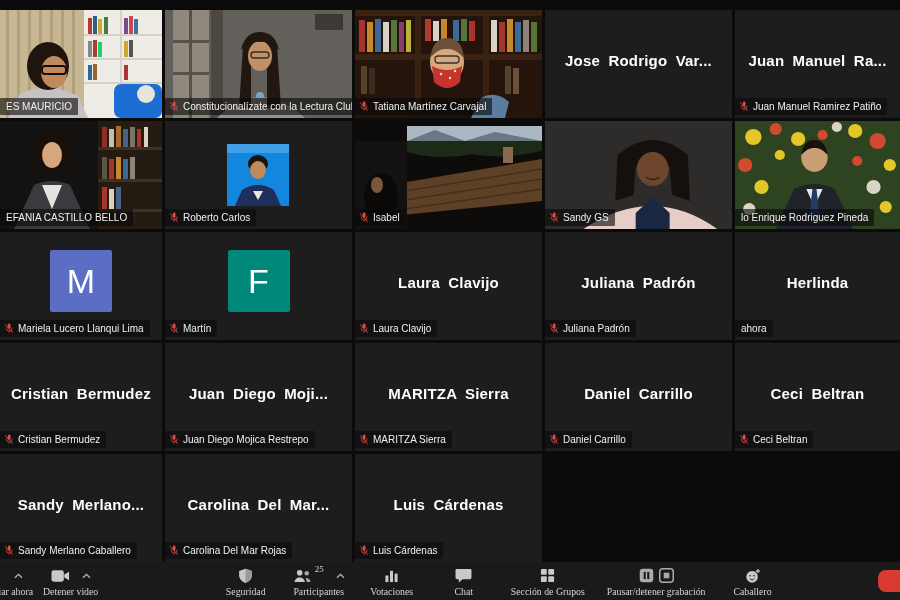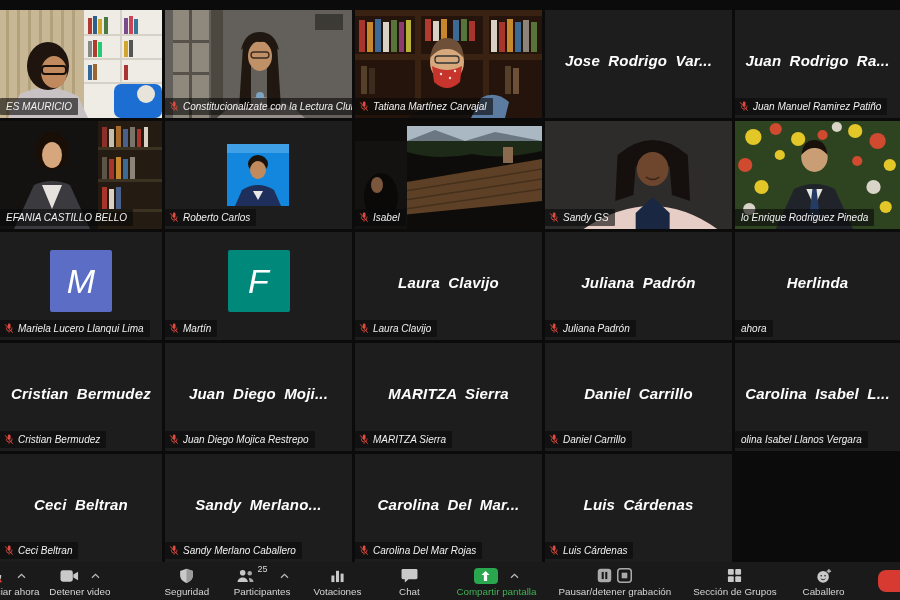--- a/index.html
+++ b/index.html
@@ -6,21 +6,21 @@
   body{
     width:900px;height:600px;position:relative;overflow:hidden;
     background:#0b0b0b;font-family:"Liberation Sans",sans-serif;
     -webkit-font-smoothing:antialiased;
   }
   .grid{
     position:absolute;top:10px;left:0;width:900px;
     display:grid;grid-template-columns:162px 187px 187px 187px 165px;
     grid-auto-rows:108px;gap:3px;
   }
-  .tile{position:relative;background:#1d1d1d;overflow:hidden;font-style:italic;}
+  .tile{position:relative;background:#1d1d1d;overflow:hidden;}
   .tile.active{outline:2px solid #c6da3a;outline-offset:-2px;}
   .scene{position:absolute;inset:0;width:100%;height:100%;display:block;}
   .cname{
     position:absolute;inset:0;display:flex;align-items:center;justify-content:center;
     color:#fdfdfd;font-weight:700;font-size:15px;word-spacing:4px;letter-spacing:.2px;
     padding-bottom:8px;text-align:center;white-space:nowrap;
   }
   .plabel{
     position:absolute;left:0;bottom:3px;display:flex;align-items:center;gap:4px;
     background:rgba(10,10,10,.62);color:#f0f0f0;font-size:10px;line-height:13px;
@@ -37,21 +37,21 @@
   }
   
   .toolbar{
     position:absolute;left:0;top:562px;width:900px;height:38px;background:#1a1a1a;
     display:flex;align-items:stretch;
   }
   .tb-left{display:flex;gap:10px;margin-left:-26px;}
   .tb-center{display:flex;gap:22px;margin:0 auto;}
   .tb-item{
     position:relative;display:flex;flex-direction:column;align-items:center;
-    padding-top:5px;color:#d6d6d6;font-size:9.8px;min-width:50px;cursor:pointer;
+    padding-top:5px;color:#d6d6d6;font-size:9.8px;min-width:50px;cursor:pointer;font-family:Liberation Serif, serif;
   }
   .ticon{height:17px;display:flex;align-items:center;}
   .tb-item .lbl{margin-top:2px;white-space:nowrap;}
   .caret{margin-left:12px;display:flex;align-items:center;}
   .count{font-size:9px;color:#d6d6d6;align-self:flex-start;margin:-3px 0 0 3px;}
   .share-btn{
     width:24px;height:16px;border-radius:4px;background:#2aa64e;
     display:flex;align-items:center;justify-content:center;
   }
   .rec-icons{display:flex;gap:5px;align-items:center;}
@@ -204,21 +204,21 @@
         </svg>
       <span>Tatiana Martínez Carvajal</span>
     </div>
   </div>
 
   <div class="tile">
     <div class="cname">Jose Rodrigo Var...</div>
   </div>
 
   <div class="tile">
-    <div class="cname">Juan Rodrigo Ra...</div>
+    <div class="cname">Juan Manuel Ra...</div>
     <div class="plabel">
       <svg class="mmic" viewBox="0 0 12 12">
           <path d="M4.6 1.6a1.6 1.6 0 0 1 3.2 0v3a1.6 1.6 0 0 1-3.2 0z" fill="#e04a3f"></path>
           <path d="M2.8 4.8v.9a3.4 3.4 0 0 0 6.8 0v-.9" fill="none" stroke="#e04a3f"></path>
           <path d="M6 9.4v1.6" stroke="#e04a3f"></path>
           <path d="M1.4 1l9 10" stroke="#e04a3f" stroke-width="1.2"></path>
         </svg>
       <span>Juan Manuel Ramirez Patiño</span>
     </div>
   </div>
@@ -465,26 +465,20 @@
       <svg class="mmic" viewBox="0 0 12 12">
           <path d="M4.6 1.6a1.6 1.6 0 0 1 3.2 0v3a1.6 1.6 0 0 1-3.2 0z" fill="#e04a3f"></path>
           <path d="M2.8 4.8v.9a3.4 3.4 0 0 0 6.8 0v-.9" fill="none" stroke="#e04a3f"></path>
           <path d="M6 9.4v1.6" stroke="#e04a3f"></path>
           <path d="M1.4 1l9 10" stroke="#e04a3f" stroke-width="1.2"></path>
         </svg>
       <span>Daniel Carrillo</span>
     </div>
   </div>
 
-  <div class="tile">
-    <div class="cname">Carolina Isabel L...</div>
-    <div class="plabel nomic">
-        <span>olina Isabel Llanos Vergara</span>
-      </div>
-  </div>
 
   <div class="tile">
     <div class="cname">Ceci Beltran</div>
     <div class="plabel">
       <svg class="mmic" viewBox="0 0 12 12">
           <path d="M4.6 1.6a1.6 1.6 0 0 1 3.2 0v3a1.6 1.6 0 0 1-3.2 0z" fill="#e04a3f"></path>
           <path d="M2.8 4.8v.9a3.4 3.4 0 0 0 6.8 0v-.9" fill="none" stroke="#e04a3f"></path>
           <path d="M6 9.4v1.6" stroke="#e04a3f"></path>
           <path d="M1.4 1l9 10" stroke="#e04a3f" stroke-width="1.2"></path>
         </svg>
@@ -611,66 +605,51 @@
 
     <div class="tb-item">
       <div class="ticon">
         <svg viewBox="0 0 18 16" width="17" height="15">
             <path d="M2 1h14a1.5 1.5 0 0 1 1.5 1.5v8A1.5 1.5 0 0 1 16 12h-8l-4 3.4V12H2A1.5 1.5 0 0 1 .5 10.5v-8A1.5 1.5 0 0 1 2 1z" fill="#c9c9c9"></path>
           </svg>
       </div>
       <div class="lbl">Chat</div>
     </div>
 
-    <div class="tb-item">
-      <div class="ticon">
-        <span class="share-btn" style="background-color: rgb(42, 166, 78);">
-          <svg viewBox="0 0 10 11" width="9" height="10">
-              <path d="M5 0l4.5 4.5H6.8V11H3.2V4.5H.5z" fill="#ffffff"></path>
-            </svg>
-        </span>
-        <span class="caret">
-            <svg viewBox="0 0 9 6" width="9" height="6">
-              <path d="M1 4.8L4.5 1.4 8 4.8" fill="none" stroke="#b9b9b9" stroke-width="1.3"></path>
-            </svg>
-          </span>
-      </div>
-      <div class="lbl" style="color: rgb(65, 178, 86);">Compartir pantalla</div>
-    </div>
-
-    <div class="tb-item">
-      <div class="ticon rec-icons">
-        <svg viewBox="0 0 16 16" width="15" height="15">
-            <rect x="0.8" y="0.8" width="14.4" height="14.4" rx="3.2" fill="#ababab"></rect>
-            <rect x="5" y="4.2" width="2.2" height="7.6" fill="#1a1a1a"></rect>
-            <rect x="8.8" y="4.2" width="2.2" height="7.6" fill="#1a1a1a"></rect>
-          </svg>
-        <svg viewBox="0 0 16 16" width="15" height="15">
-            <rect x="0.8" y="0.8" width="14.4" height="14.4" rx="3.2" fill="none" stroke="#ababab" stroke-width="1.6"></rect>
-            <rect x="5" y="5" width="6" height="6" fill="#ababab"></rect>
-          </svg>
-      </div>
-      <div class="lbl">Pausar/detener grabación</div>
-    </div>
 
     <div class="tb-item">
       <div class="ticon">
         <svg viewBox="0 0 16 16" width="15" height="15">
             <g fill="#c9c9c9">
               <rect x="1" y="1" width="6.2" height="6.2" rx="1"></rect>
               <rect x="8.8" y="1" width="6.2" height="6.2" rx="1"></rect>
               <rect x="1" y="8.8" width="6.2" height="6.2" rx="1"></rect>
               <rect x="8.8" y="8.8" width="6.2" height="6.2" rx="1"></rect>
             </g>
           </svg>
       </div>
       <div class="lbl">Sección de Grupos</div>
     </div>
 
     <div class="tb-item">
+      <div class="ticon rec-icons">
+        <svg viewBox="0 0 16 16" width="15" height="15">
+            <rect x="0.8" y="0.8" width="14.4" height="14.4" rx="3.2" fill="#ababab"></rect>
+            <rect x="5" y="4.2" width="2.2" height="7.6" fill="#1a1a1a"></rect>
+            <rect x="8.8" y="4.2" width="2.2" height="7.6" fill="#1a1a1a"></rect>
+          </svg>
+        <svg viewBox="0 0 16 16" width="15" height="15">
+            <rect x="0.8" y="0.8" width="14.4" height="14.4" rx="3.2" fill="none" stroke="#ababab" stroke-width="1.6"></rect>
+            <rect x="5" y="5" width="6" height="6" fill="#ababab"></rect>
+          </svg>
+      </div>
+      <div class="lbl">Pausar/detener grabación</div>
+    </div>
+
+    <div class="tb-item">
       <div class="ticon">
         <svg viewBox="0 0 18 18" width="16" height="16">
             <circle cx="8" cy="10" r="6.5" fill="#c9c9c9"></circle>
             <circle cx="5.8" cy="8.8" r="0.9" fill="#1a1a1a"></circle>
             <circle cx="10.2" cy="8.8" r="0.9" fill="#1a1a1a"></circle>
             <path d="M5.4 12a3.4 3.4 0 0 0 5.2 0" stroke="#1a1a1a" stroke-width="1" fill="none"></path>
             <path d="M14.5 1v5M12 3.5h5" stroke="#c9c9c9" stroke-width="1.3"></path>
           </svg>
       </div>
       <div class="lbl">Caballero</div>

